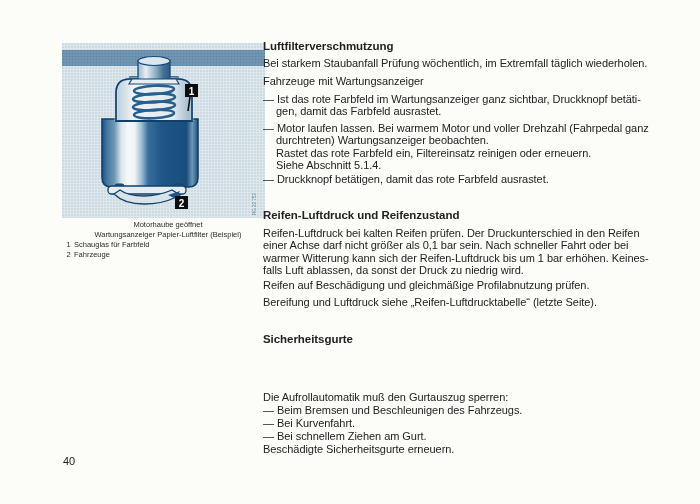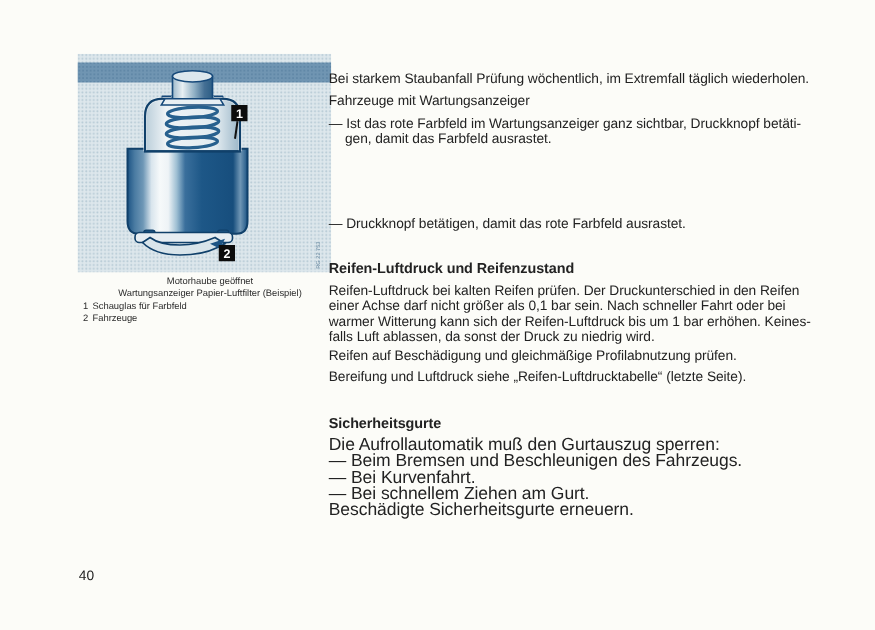--- a/index.html
+++ b/index.html
@@ -11,21 +11,21 @@
   }
   .fig{position:absolute;left:62px;top:43px;width:203px;height:175px;}
   .caption{position:absolute;left:63px;top:220px;width:210px;
     font-size:7.5px;line-height:10px;color:#2b2b2b;letter-spacing:0;text-align:center;}
   .cap-row{display:flex;}
   .cap-num{width:11px;flex:0 0 11px;}
   .col{position:absolute;left:263px;width:420px;}
   .h{font-size:11.5px;font-weight:bold;letter-spacing:-0.05px;}
   .t{font-size:11px;line-height:12.3px;letter-spacing:-0.05px;white-space:pre-line;}
   .hang{padding-left:13px;text-indent:-13px;}
-  .list{font-size:14px;letter-spacing:-0.05px;}
+  .list{font-size:11px;letter-spacing:-0.05px;margin-top:42px;}
   .list > div{line-height:13px;}
   .pagenum{position:absolute;left:63px;top:455px;font-size:11px;color:#222;}
   .watermark{position:absolute;left:19px;top:481px;font-size:10.5px;color:#3a3a3a;}
 </style>
 </head>
 <body>
 
 <div class="sheet">
 
   <div class="fig">
@@ -129,24 +129,29 @@
     <div class="cap-row">
       <span class="cap-num">1</span>
       <span>Schauglas für Farbfeld</span>
     </div>
     <div class="cap-row">
       <span class="cap-num">2</span>
       <span>Fahrzeuge</span>
     </div>
   </div>
 
+  <div class="col h" style="top:40px">Luftfilterverschmutzung</div>
   <div class="col t" style="top:57px">Bei starkem Staubanfall Prüfung wöchentlich, im Extremfall täglich wiederholen.</div>
   <div class="col t" style="top:75px">Fahrzeuge mit Wartungsanzeiger</div>
   <div class="col t hang" style="top:93px">— Ist das rote Farbfeld im Wartungsanzeiger ganz sichtbar, Druckknopf betäti-
 gen, damit das Farbfeld ausrastet.</div>
+  <div class="col t hang" style="top:122px">— Motor laufen lassen. Bei warmem Motor und voller Drehzahl (Fahrpedal ganz
+durchtreten) Wartungsanzeiger beobachten.
+Rastet das rote Farbfeld ein, Filtereinsatz reinigen oder erneuern.
+Siehe Abschnitt 5.1.4.</div>
   <div class="col t hang" style="top:173px">— Druckknopf betätigen, damit das rote Farbfeld ausrastet.</div>
 
   <div class="col h" style="top:209px">Reifen-Luftdruck und Reifenzustand</div>
   <div class="col t" style="top:227px">Reifen-Luftdruck bei kalten Reifen prüfen. Der Druckunterschied in den Reifen
 einer Achse darf nicht größer als 0,1 bar sein. Nach schneller Fahrt oder bei
 warmer Witterung kann sich der Reifen-Luftdruck bis um 1 bar erhöhen. Keines-
 falls Luft ablassen, da sonst der Druck zu niedrig wird.</div>
   <div class="col t" style="top:279px">Reifen auf Beschädigung und gleichmäßige Profilabnutzung prüfen.</div>
   <div class="col t" style="top:296px">Bereifung und Luftdruck siehe „Reifen-Luftdrucktabelle“ (letzte Seite).</div>
 

